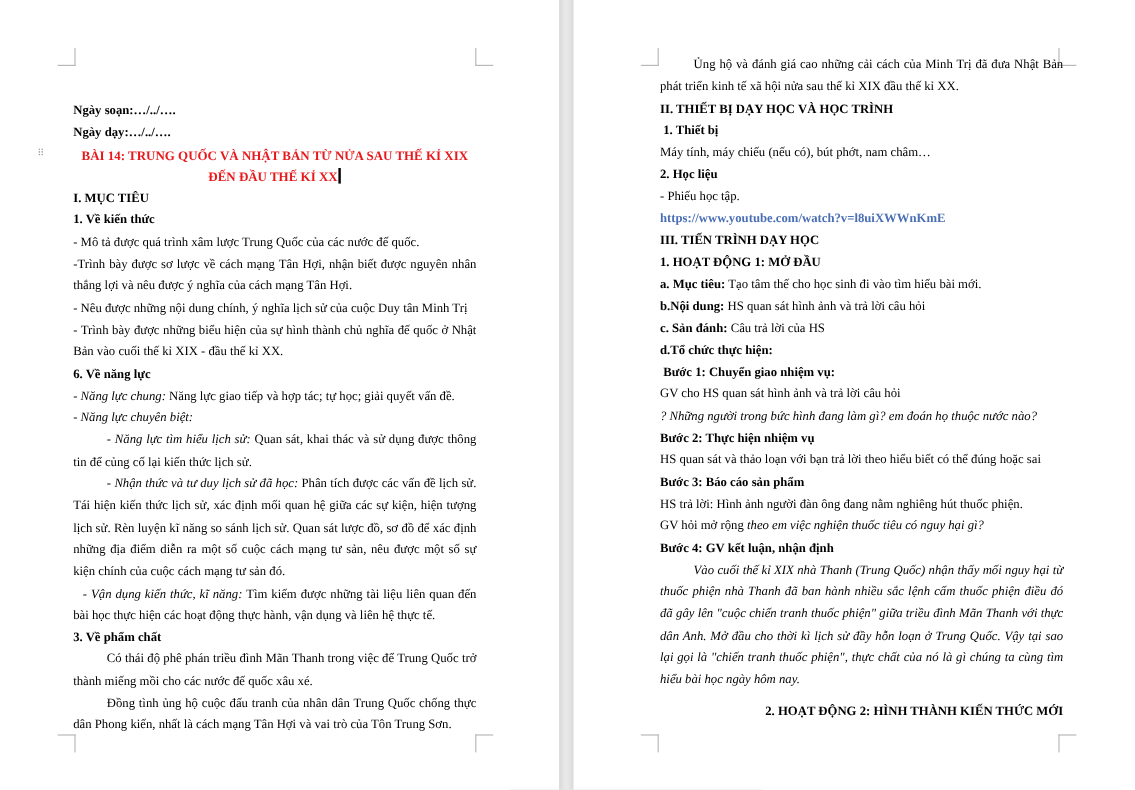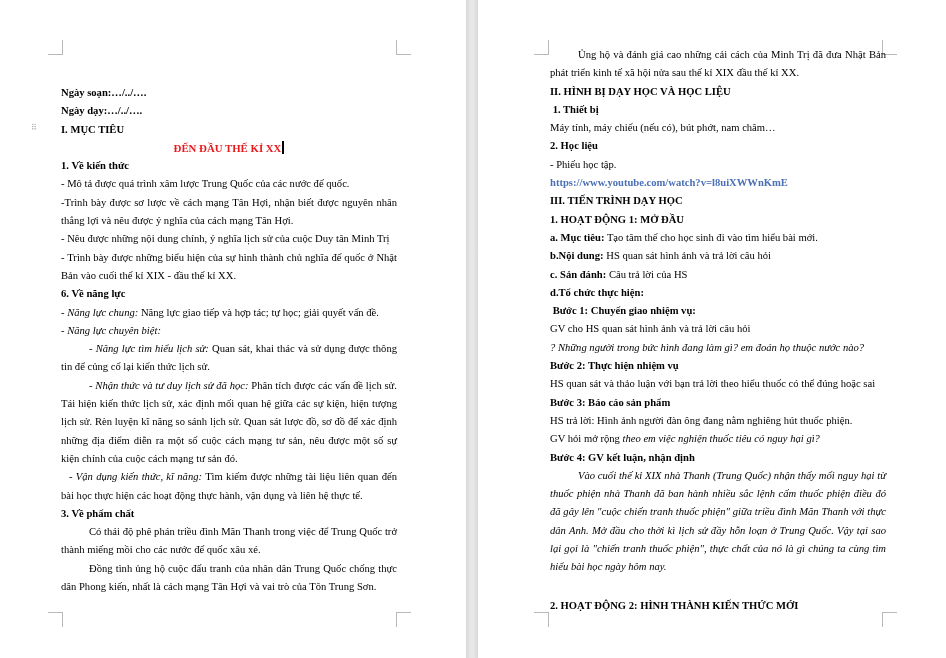--- a/index.html
+++ b/index.html
@@ -48,22 +48,23 @@
 
 <div class="page" id="page-left">
   <div class="crop tl" style="left:48px; top:40px;"></div>
   <div class="crop tr" style="left:396px; top:40px;"></div>
   <div class="crop bl" style="left:48px; top:612px;"></div>
   <div class="crop br" style="left:396px; top:612px;"></div>
 
   <div class="content">
     <p class="p b">Ngày soạn:…/../….</p>
     <p class="p b">Ngày dạy:…/../….</p>
+    <p class="p title">BÀI 14: TRUNG QUỐC VÀ NHẬT BẢN TỪ NỬA SAU THẾ KỈ XIX</p>
+    <p class="p title"><span>ĐẾN ĐẦU THẾ KỈ XX</span><span class="caret"></span></p>
     <p class="p b">I. MỤC TIÊU</p>
-    <p class="p title"><span>ĐẾN ĐẦU THẾ KỈ XX</span><span class="caret"></span></p>
     <p class="p b">1. Về kiến thức</p>
     <p class="p just">- Mô tả được quá trình xâm lược Trung Quốc của các nước đế quốc.</p>
     <p class="p just">-Trình bày được sơ lược về cách mạng Tân Hợi, nhận biết được nguyên nhân thắng lợi và nêu được ý nghĩa của cách mạng Tân Hợi.</p>
     <p class="p just">- Nêu được những nội dung chính, ý nghĩa lịch sử của cuộc Duy tân Minh Trị</p>
     <p class="p just">- Trình bày được những biểu hiện của sự hình thành chủ nghĩa đế quốc ở Nhật Bản vào cuối thế kỉ XIX  - đầu thế kỉ XX.</p>
     <p class="p b">6. Về năng lực</p>
     <p class="p just"><span class="i">- Năng lực chung:</span><span> Năng lực giao tiếp và hợp tác; tự học; giải quyết vấn đề.</span></p>
     <p class="p i">- Năng lực chuyên biệt:</p>
     <p class="p just indent"><span class="i">- Năng lực tìm hiểu lịch sử:</span><span> Quan sát, khai thác và sử dụng được thông tin để củng cố lại kiến thức lịch sử.</span></p>
     <p class="p just indent"><span class="i">- Nhận thức và tư duy lịch sử đã học:</span><span> Phân tích được các vấn đề lịch sử. Tái hiện kiến thức lịch sử, xác định mối quan hệ giữa các sự kiện, hiện tượng lịch sử. Rèn luyện kĩ năng so sánh lịch sử. Quan sát lược đồ, sơ đồ để xác định những địa điểm diễn ra một số cuộc cách mạng tư sản, nêu được một số sự kiện chính của cuộc cách mạng tư sản đó.</span></p>
@@ -79,37 +80,37 @@
 <div class="gap"></div>
 
 <div class="page" id="page-right">
   <div class="crop tl" style="left:56px; top:40px;"></div>
   <div class="crop tr" style="left:404px; top:40px;"></div>
   <div class="crop bl" style="left:56px; top:612px;"></div>
   <div class="crop br" style="left:404px; top:612px;"></div>
 
   <div class="content">
     <p class="p just indent">Ủng hộ và đánh giá cao những cải cách của Minh Trị đã đưa Nhật Bản phát triển kinh tế xã hội nửa sau thế kỉ XIX đầu thế kỉ XX.</p>
-    <p class="p b">II. HÌNH BỊ DẠY HỌC VÀ HỌC LIỆU</p>
+    <p class="p b">II. THIẾT BỊ DẠY HỌC VÀ HỌC TRÌNH</p>
     <p class="p b" style="white-space:pre;"> 1. Thiết bị</p>
     <p class="p">Máy tính, máy chiếu (nếu có), bút phớt, nam châm…</p>
     <p class="p b">2. Học liệu</p>
     <p class="p">- Phiếu học tập.</p>
     <p class="p"><a class="link">https://www.youtube.com/watch?v=l8uiXWWnKmE</a></p>
     <p class="p b">III. TIẾN TRÌNH DẠY HỌC</p>
     <p class="p b">1. HOẠT ĐỘNG 1: MỞ ĐẦU</p>
     <p class="p"><span class="b">a. Mục tiêu:</span><span> Tạo tâm thế cho học sinh đi vào tìm hiểu bài mới.</span></p>
     <p class="p"><span class="b">b.Nội dung:</span><span> HS quan sát hình ảnh và trả lời câu hỏi</span></p>
     <p class="p"><span class="b">c. Sản đánh:</span><span> Câu trả lời của HS</span></p>
     <p class="p b">d.Tổ chức thực hiện:</p>
     <p class="p b" style="white-space:pre;"> Bước 1: Chuyển giao nhiệm vụ:</p>
     <p class="p">GV cho HS quan sát hình ảnh và trả lời câu hỏi</p>
     <p class="p i">? Những người trong bức hình đang làm gì? em đoán họ thuộc nước nào?</p>
     <p class="p b">Bước 2: Thực hiện nhiệm vụ</p>
-    <p class="p">HS quan sát và thảo luận với bạn trả lời theo hiểu thuốc có thể đúng hoặc sai</p>
+    <p class="p">HS quan sát và thảo loạn với bạn trả lời theo hiểu biết có thể đúng hoặc sai</p>
     <p class="p b">Bước 3: Báo cáo sản phẩm</p>
     <p class="p">HS trả lời: Hình ảnh người đàn ông đang nằm nghiêng hút thuốc phiện.</p>
     <p class="p"><span>GV hỏi mở rộng </span><span class="i">theo em việc nghiện thuốc tiêu có nguy hại gì?</span></p>
     <p class="p b">Bước 4: GV kết luận, nhận định</p>
     <p class="p i just indent">Vào cuối thế kỉ XIX nhà Thanh (Trung Quốc) nhận thấy mối nguy hại từ thuốc phiện nhà Thanh đã ban hành nhiều sắc lệnh cấm thuốc phiện điều đó đã gây lên "cuộc chiến tranh thuốc phiện" giữa triều đình Mãn Thanh với thực dân Anh. Mở đầu cho thời kì lịch sử đầy hỗn loạn ở Trung Quốc. Vậy tại sao lại gọi là "chiến tranh thuốc phiện", thực chất của nó là gì chúng ta cùng tìm hiểu bài học ngày hôm nay.</p>
-    <p class="p b" style="margin-top:20px;">2. HOẠT ĐỘNG 2: HÌNH THÀNH KIẾN THỨC MỚI</p>
+    <p class="p b" style="margin-top:8px;text-align:right;">2. HOẠT ĐỘNG 2: HÌNH THÀNH KIẾN THỨC MỚI</p>
   </div>
 </div>
 
 </body></html>

